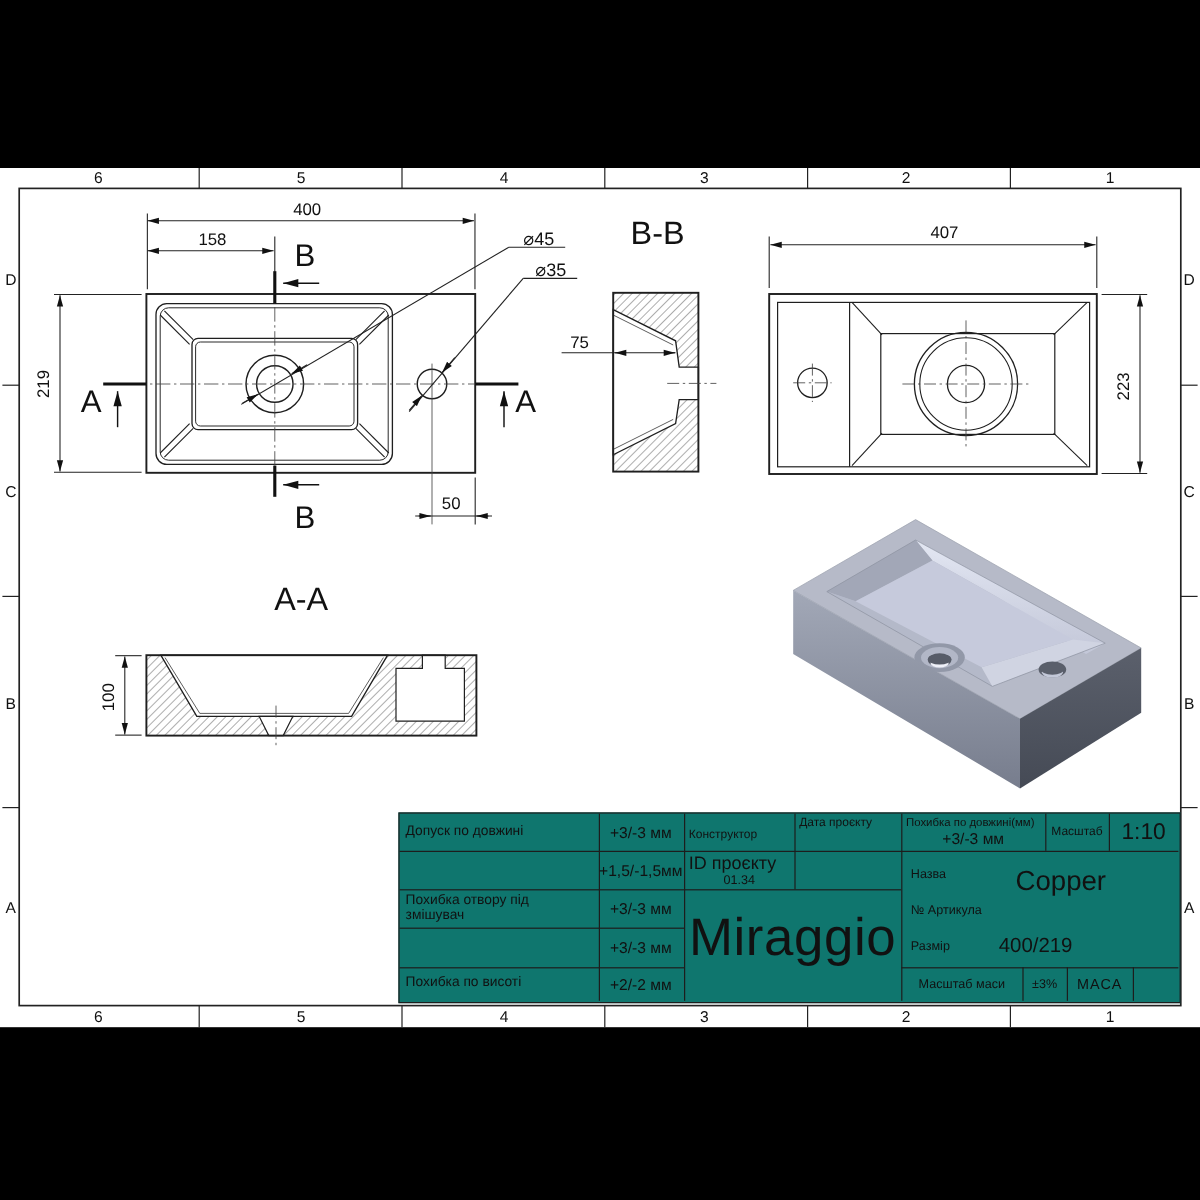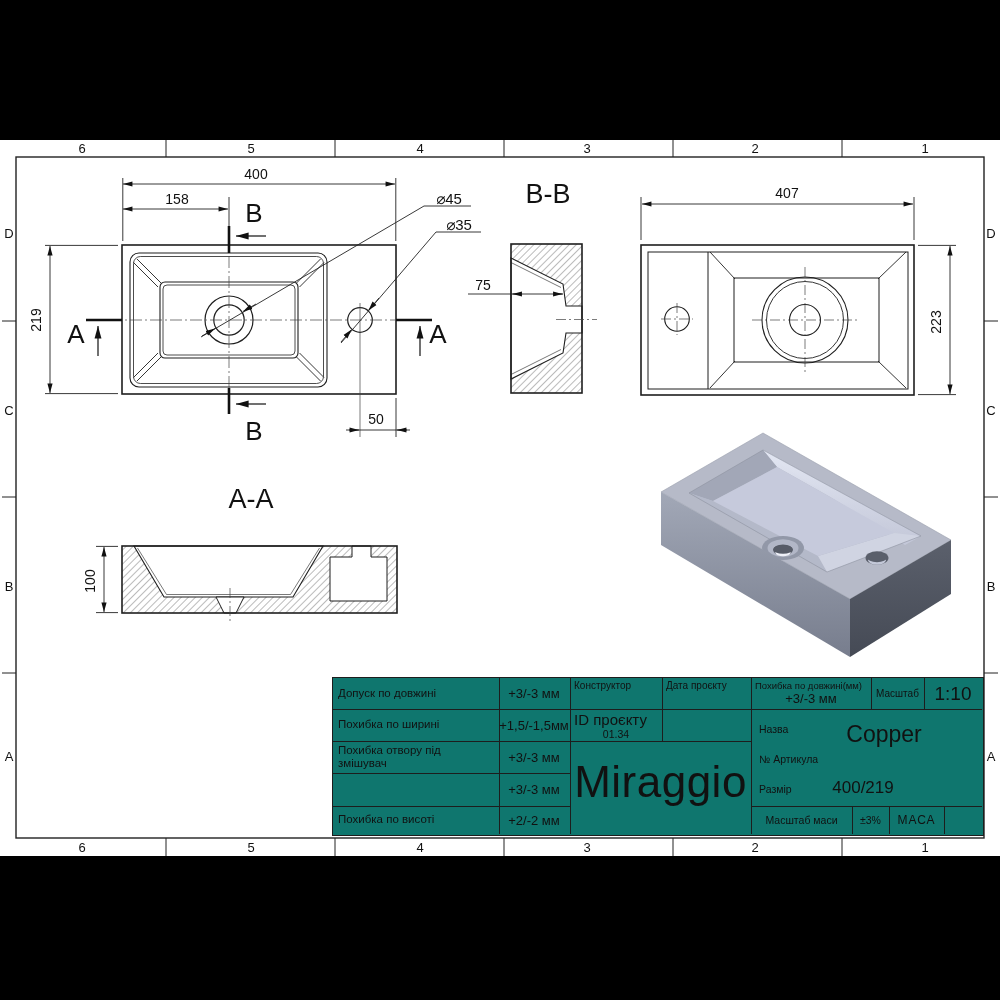--- a/index.html
+++ b/index.html
@@ -289,30 +289,29 @@
     <div class="tl-v" style="left:329px;top:0;height:63px"></div>
     <div class="tl-v" style="left:418px;top:0;height:156px"></div>
     <div class="tl-v" style="left:538px;top:0;height:31px"></div>
     <div class="tl-v" style="left:591px;top:0;height:31px"></div>
     <div class="tl-v" style="left:519px;top:128px;height:28px"></div>
     <div class="tl-v" style="left:556px;top:128px;height:28px"></div>
     <div class="tl-v" style="left:611px;top:128px;height:28px"></div>
 
     <div class="tol-label" style="top:0;height:31px">Допуск по довжині</div>
     <div class="tol-value" style="top:0;height:31px">+3/-3 мм</div>
-    <div class="tol-label" style="top:31px;height:32px">Похибка по ширині</div>
     <div class="tol-value" style="top:31px;height:32px">+1,5/-1,5мм</div>
     <div class="tol-label" style="top:63px;height:32px">Похибка отвору під
 змішувач</div>
     <div class="tol-value" style="top:63px;height:32px">+3/-3 мм</div>
     <div class="tol-value" style="top:95px;height:33px">+3/-3 мм</div>
     <div class="tol-label" style="top:128px;height:28px">Похибка по висоті</div>
     <div class="tol-value" style="top:128px;height:28px">+2/-2 мм</div>
 
-    <div class="tb-abs cell-sm" style="left:237px;top:0;width:92px;height:31px">Конструктор</div>
+    <div class="tb-abs cell-sm" style="left:237px;top:10px;width:92px;height:31px">Конструктор</div>
     <div class="tb-abs cell-sm" style="left:329px;top:0;width:89px;height:31px">Дата проєкту</div>
     <div class="tb-abs" style="left:237px;top:31px;width:92px;height:32px;text-align:center;">
       <div style="font-size:15px;padding:2px 0 0 4px;text-align:left">ID проєкту</div>
       <div style="font-size:10.5px">01.34</div>
     </div>
     <div class="tb-abs center logo" style="left:237px;top:63px;width:181px;height:82px">Miraggio</div>
 
     <div class="tb-abs" style="left:418px;top:0;width:120px;height:31px">
       <div style="font-size:9.5px;padding:2px 0 0 4px">Похибка по довжині(мм)</div>
       <div style="font-size:13px;text-align:center">+3/-3 мм</div>

